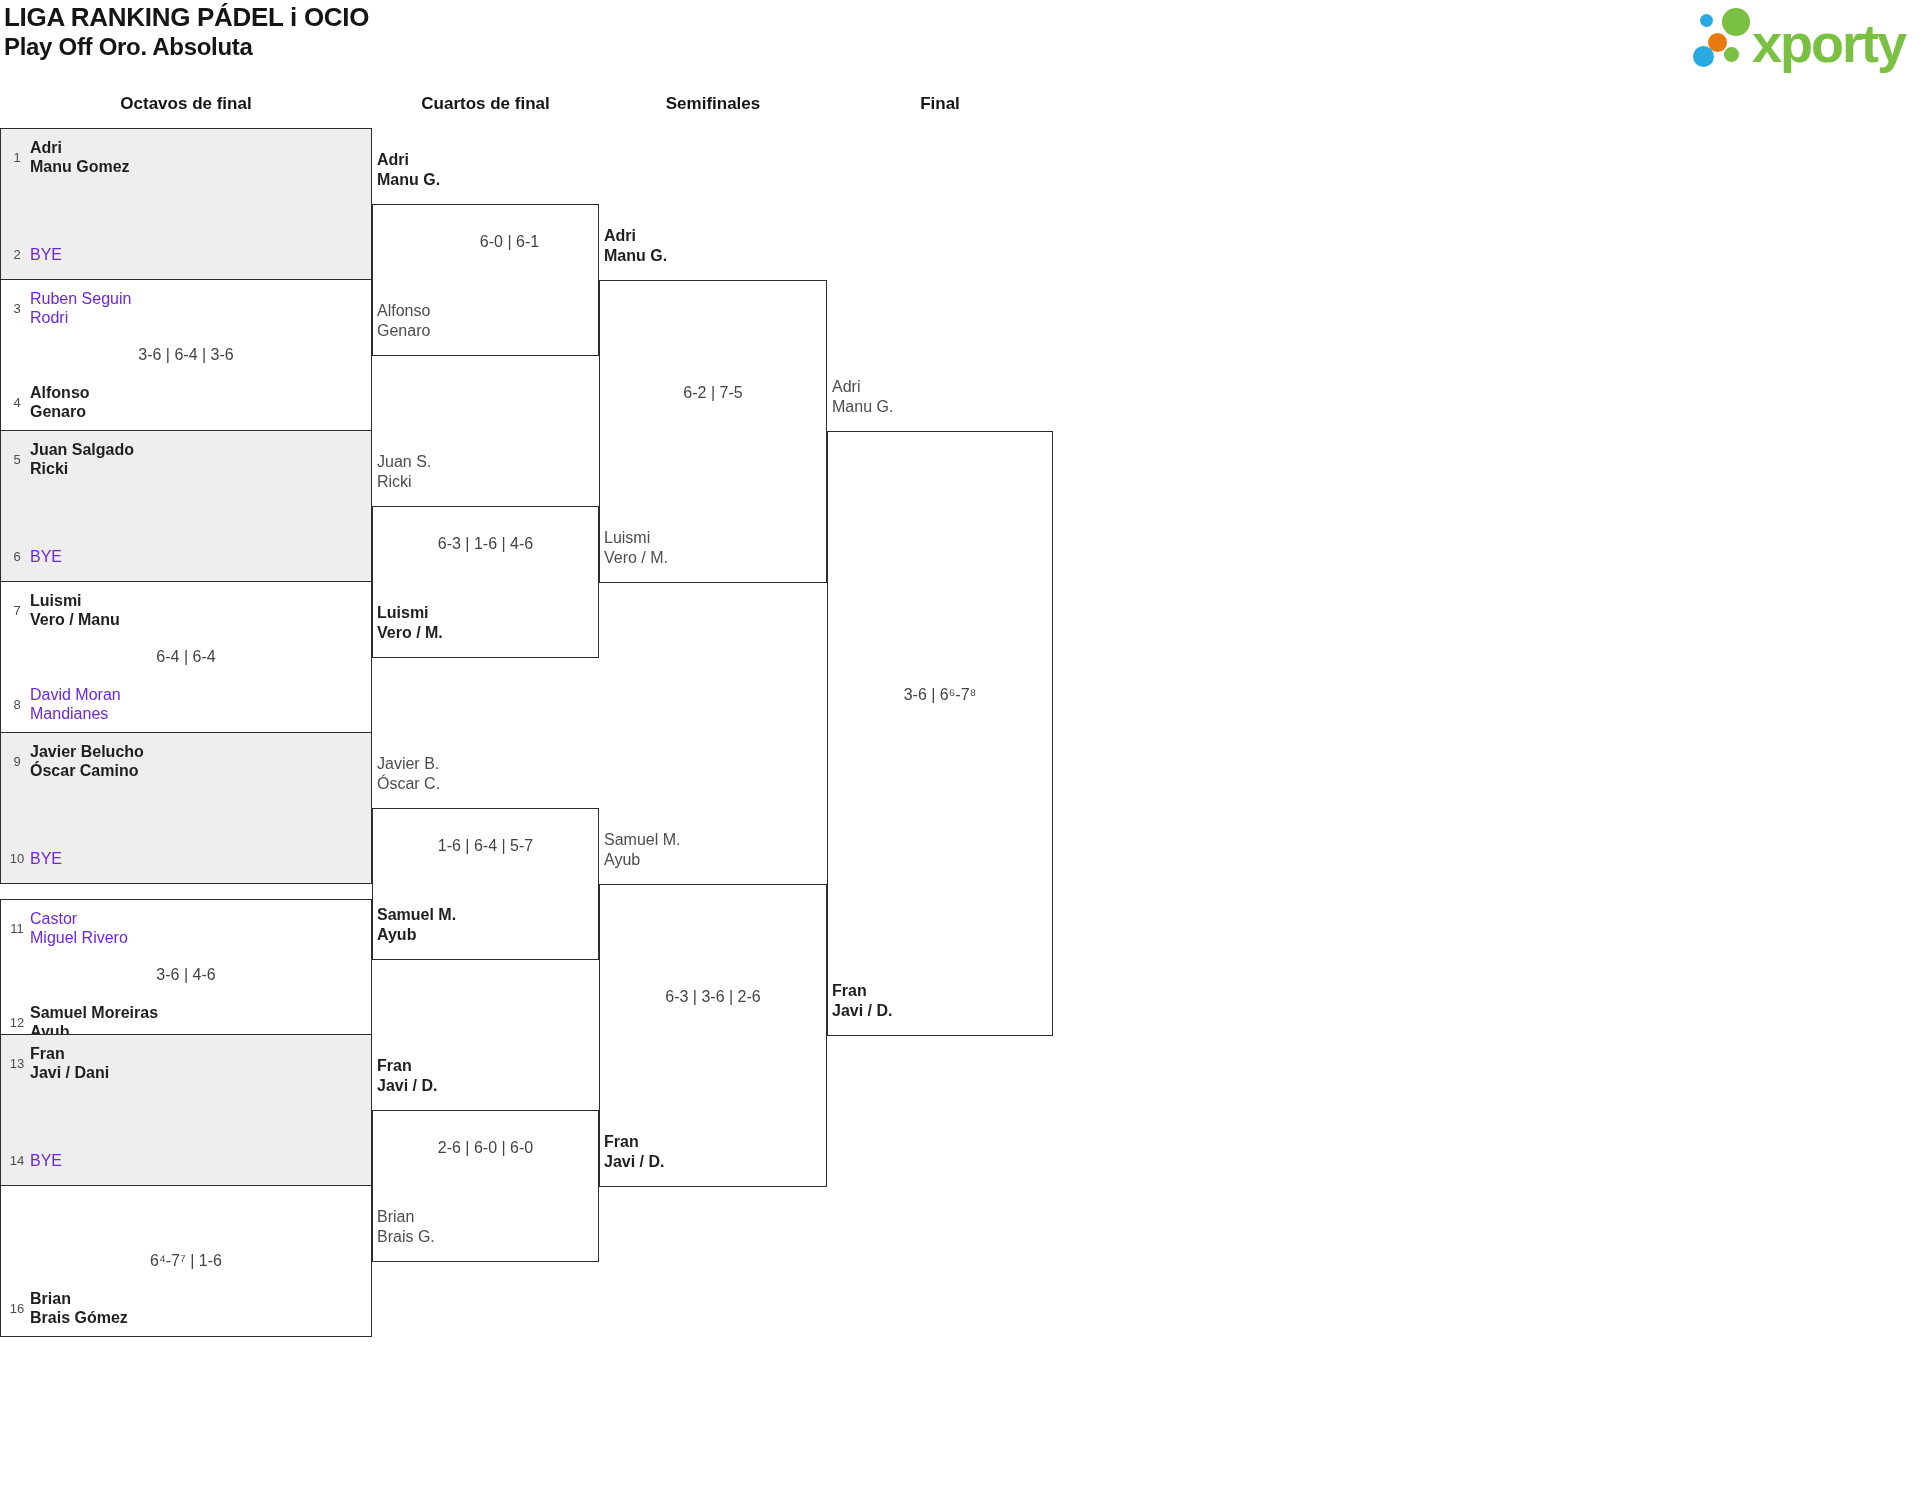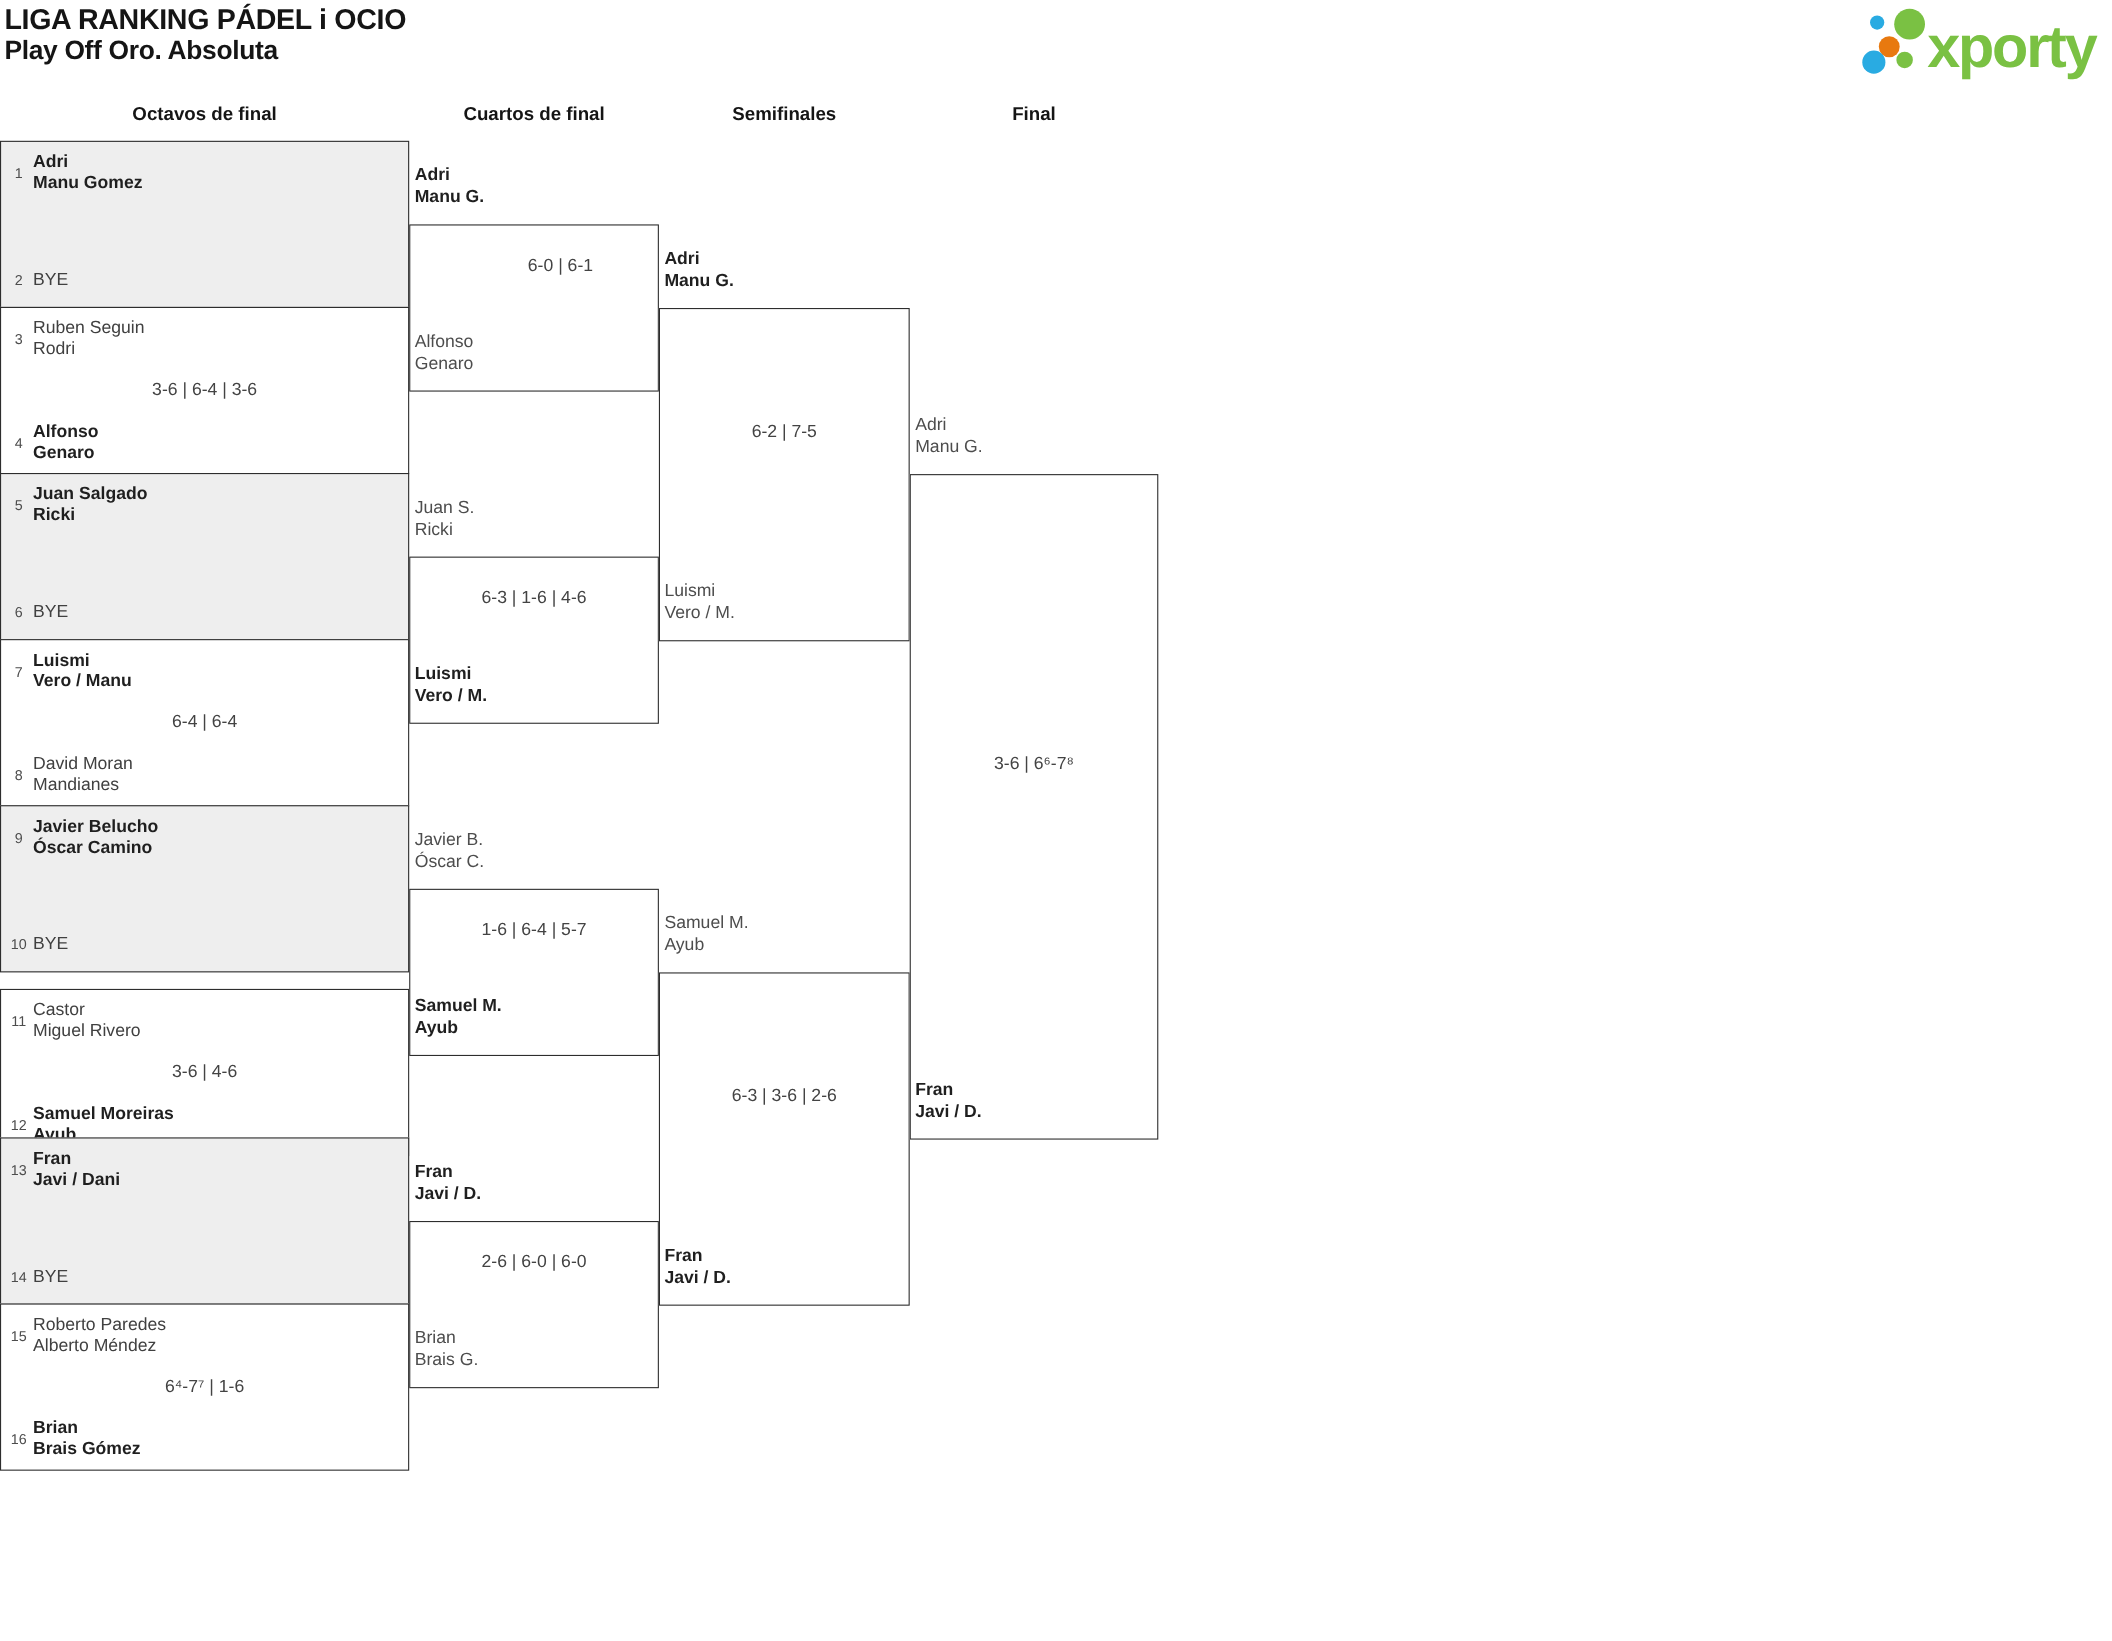--- a/index.html
+++ b/index.html
@@ -9,21 +9,21 @@
   .page-title{position:absolute;left:4px;top:2px;font-size:26px;font-weight:700;color:#151515;letter-spacing:-0.3px;}
   .page-subtitle{position:absolute;left:4px;top:33px;font-size:24px;font-weight:700;color:#151515;letter-spacing:-0.3px;}
   .round-header{position:absolute;top:94px;height:22px;text-align:center;font-size:17px;font-weight:700;color:#151515;}
   .box{position:absolute;border:1px solid #2d2d2d;box-sizing:border-box;background:#fff;}
   .box.bye{background:var(--bye-background,#eee);}
   .team{position:absolute;left:7px;right:6px;display:flex;align-items:center;gap:4px;}
   .team.t1{top:9px;}
   .team.t2{bottom:9px;}
   .team.t2.single{bottom:15px;}
   .seed{width:18px;min-width:18px;text-align:center;font-size:13px;color:#4d4d4d;}
-  .names{font-size:16px;line-height:19px;color:#404040;}
+  .names{font-size:16px;line-height:19px;color:#6d28d9;}
   .names .l{display:block;}
   .team.winner .names{font-weight:700;color:#1f1f1f;}
   .score{position:absolute;left:0;right:0;top:50%;transform:translateY(-50%);
          text-align:center;font-size:16px;color:#434343;}
   .cscore{position:absolute;transform:translateY(-50%);text-align:center;font-size:16px;color:#434343;}
   .entrant{position:absolute;width:210px;font-size:16px;line-height:20px;color:#4d4d4d;}
   .entrant .l{display:block;}
   .entrant.winner{font-weight:700;color:#1f1f1f;}
   .logo{position:absolute;left:1690px;top:2px;width:226px;height:80px;cursor:pointer;}
   .dot{position:absolute;border-radius:50%;}
@@ -165,27 +165,20 @@
   </div>
   <div class="team t2 single">
     <span class="seed">14</span>
     <span class="names">
         <span class="l">BYE</span>
       </span>
   </div>
 </div>
 
 <div class="box r16" style="left:0;top:1185px;width:372px;height:152px;">
-  <div class="team t1">
-    <span class="seed">15</span>
-    <span class="names">
-        <span class="l">Roberto Paredes</span>
-        <span class="l">Alberto Méndez</span>
-      </span>
-  </div>
   <div class="score">6⁴-7⁷ | 1-6</div>
   <div class="team t2 winner">
     <span class="seed">16</span>
     <span class="names">
         <span class="l">Brian</span>
         <span class="l">Brais Gómez</span>
       </span>
   </div>
 </div>
 

